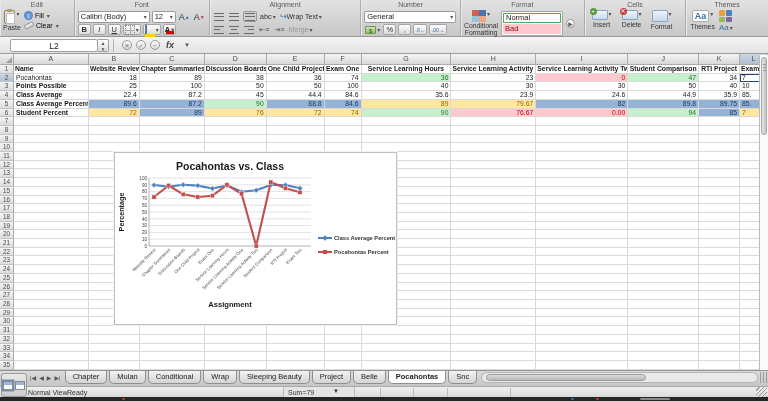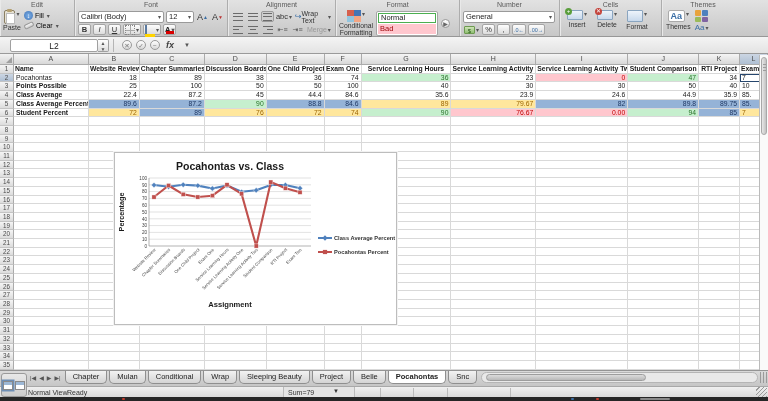--- a/index.html
+++ b/index.html
@@ -148,21 +148,21 @@
         </div>
         <div style="display:flex;align-items:center;gap:2px;">
           <span class="eraser"></span>
           <span style="font-size:7px;">Clear</span>
           <span class="dd">▾</span>
         </div>
       </div>
     </div>
   </div>
 
-  <div class="rgroup" style="width:153px">
+  <div class="rgroup" style="width:135px">
     <div class="rgroup-label">Font</div>
     <div class="rrow">
       <div class="sel-box" style="width:86px">
         <span>Calibri (Body)</span>
           <span class="dd">▾</span>
       </div>
       <div class="sel-box" style="width:28px">
         <span>12</span>
           <span class="dd">▾</span>
       </div>
@@ -184,21 +184,21 @@
           <span class="dd">▾</span>
         </span>
       <span class="rbtn" style="position:relative;">
           <span class="ic-bucket"><span class="can"></span><span class="underbar" style="background:#ffd400;"></span></span>
           <span class="dd">▾</span>
         </span>
       <span class="rbtn" style="position:relative;font-weight:bold;color:#222;">A<span class="underbar" style="background:#d80000;width:8px;left:2px;bottom:0;"></span><span class="dd">▾</span></span>
     </div>
   </div>
 
-  <div class="rgroup" style="width:108px">
+  <div class="rgroup" style="width:152px">
     <div class="rgroup-label">Alignment</div>
     <div class="rrow">
       <span class="rbtn flat">
           <span class="ln3">
             <i></i>
             <i></i>
             <i></i>
           </span>
         </span>
       <span class="rbtn flat">
@@ -246,20 +246,40 @@
             <i></i>
             <i></i>
           </span>
         </span>
       <span class="rbtn flat" style="font-size:7px;color:#555;">⇤≡</span>
       <span class="rbtn flat" style="font-size:7px;color:#555;">⇥≡</span>
       <span class="rbtn flat" style="color:#999;">
           <span style="font-size:7px;">Merge</span>
           <span class="dd">▾</span>
         </span>
+    </div>
+  </div>
+
+  <div class="rgroup" style="width:100px">
+    <div class="rgroup-label">Number</div>
+    <div class="rrow">
+      <div class="sel-box" style="width:92px">
+        <span>General</span>
+          <span class="dd">▾</span>
+      </div>
+    </div>
+    <div class="rrow">
+      <span class="rbtn flat">
+          <span class="money">$</span>
+          <span class="dd">▾</span>
+        </span>
+      <span class="rbtn">%</span>
+      <span class="rbtn">,</span>
+      <span class="rbtn" style="font-size:5.5px;color:#3a6ea5;"><span>.0</span>←</span>
+      <span class="rbtn" style="font-size:5.5px;color:#3a6ea5;"><span>.00</span>→</span>
     </div>
   </div>
 
   <div class="rgroup" style="width:124px">
     <div class="rgroup-label">Format</div>
     <div style="display:flex;align-items:center;gap:3px;padding:0 3px;">
       <div style="display:flex;flex-direction:column;align-items:center;">
         <div style="display:flex;align-items:flex-start;">
             <span class="cf-ic">
               <i></i>
@@ -269,40 +289,20 @@
             </span>
             <span class="dd">▾</span>
           </div>
         <div class="two-line"><span>Conditional</span><br><span>Formatting</span></div>
       </div>
       <div class="style-box">
         <div class="style-normal">Normal</div>
         <div class="style-bad">Bad</div>
       </div>
       <span class="circle-btn">▶</span>
-    </div>
-  </div>
-
-  <div class="rgroup" style="width:100px">
-    <div class="rgroup-label">Number</div>
-    <div class="rrow">
-      <div class="sel-box" style="width:92px">
-        <span>General</span>
-          <span class="dd">▾</span>
-      </div>
-    </div>
-    <div class="rrow">
-      <span class="rbtn flat">
-          <span class="money">$</span>
-          <span class="dd">▾</span>
-        </span>
-      <span class="rbtn">%</span>
-      <span class="rbtn">,</span>
-      <span class="rbtn" style="font-size:5.5px;color:#3a6ea5;"><span>.0</span>←</span>
-      <span class="rbtn" style="font-size:5.5px;color:#3a6ea5;"><span>.00</span>→</span>
     </div>
   </div>
 
   <div class="rgroup" style="width:102px">
     <div class="rgroup-label">Cells</div>
     <div style="display:flex;padding:0 2px;">
       <div class="cells-btn">
         <div style="display:flex;">
             <span class="cells-ic">
               <span class="dot" style="background:#5a9e3c;">+</span>

